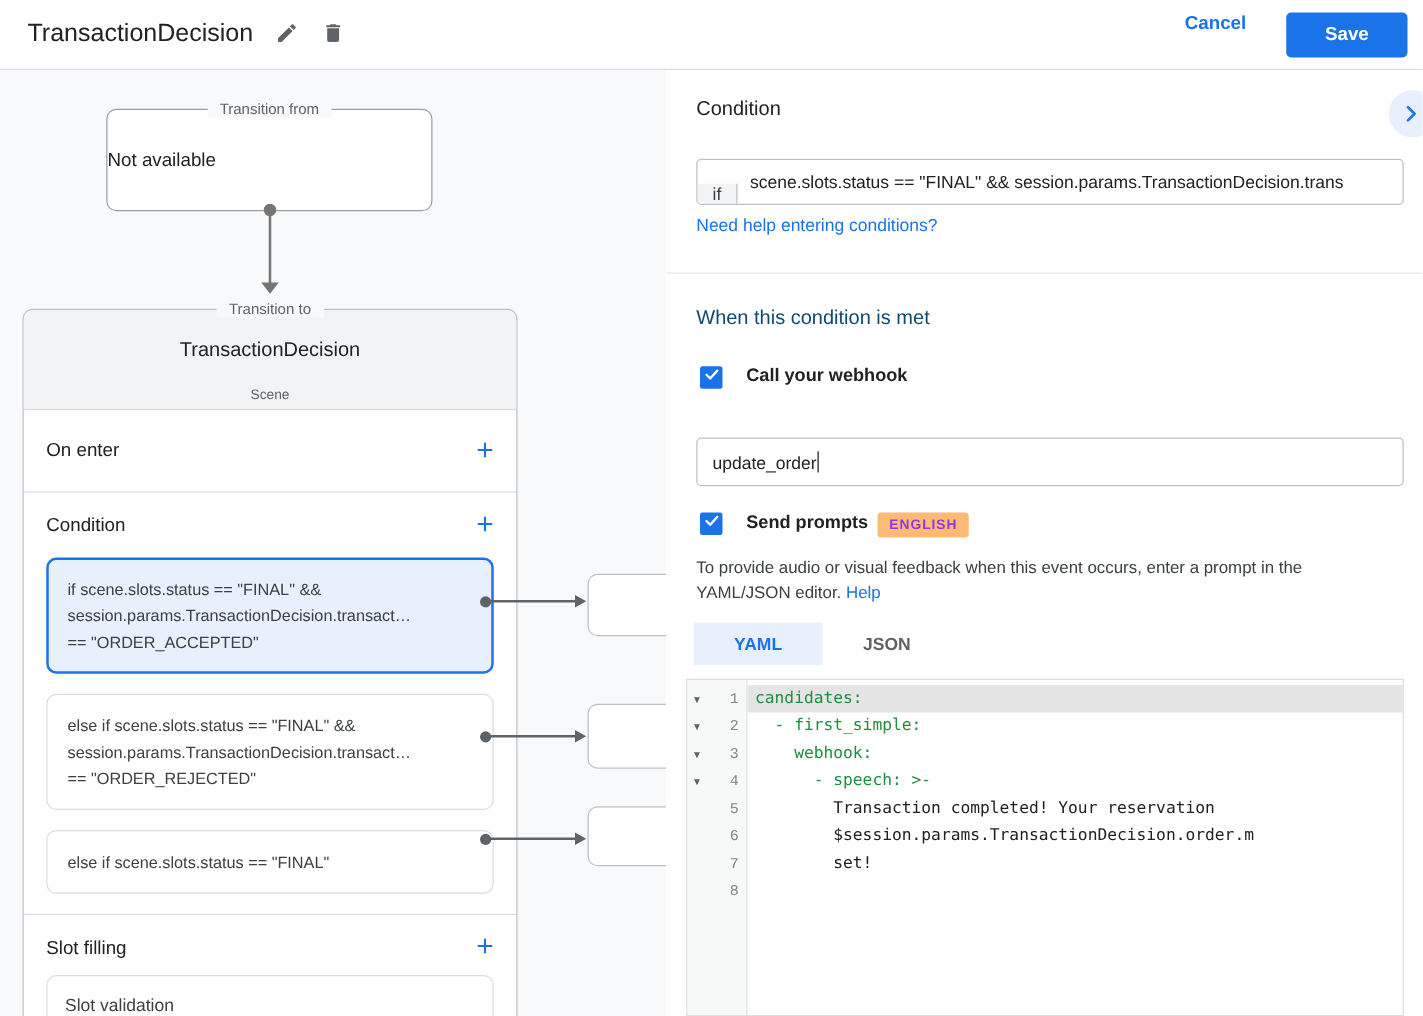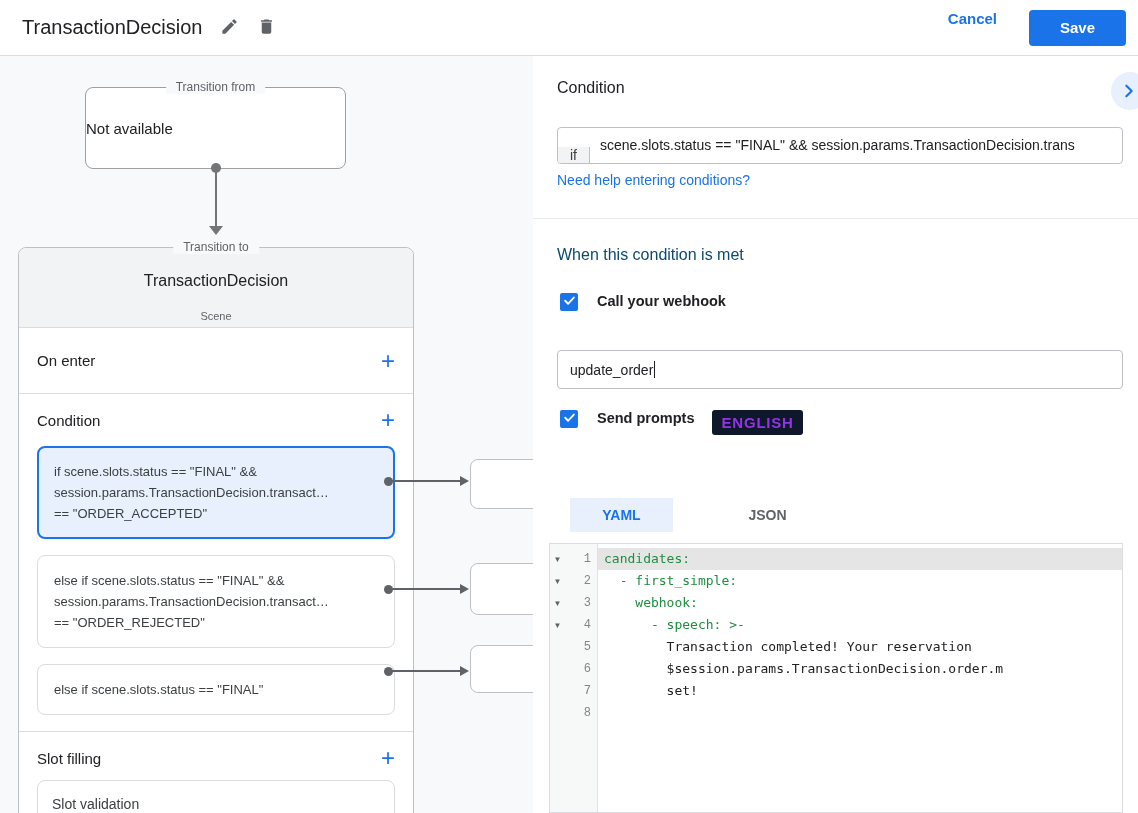--- a/index.html
+++ b/index.html
@@ -92,30 +92,30 @@
   .link.underlined { text-decoration:underline; }
   .help-cond { position:absolute; left:24px; top:116px; font-size:14px; }
 
   .section-divider { position:absolute; left:0; top:162px; width:605px; height:1px; background:#e8eaed; }
   .when-title { position:absolute; left:24px; top:190px; font-size:16px; color:#0c4a6e; }
 
   .check-row { position:absolute; left:27px; display:flex; }
   .checkbox { width:18px; height:18px; background:#1a73e8; border-radius:2px;
     display:inline-flex; align-items:center; justify-content:center; cursor:pointer; flex:none; }
   .check-label { font-size:14.5px; font-weight:700; color:#202124; margin-left:19px; }
-  .badge { background:#0f172a; color:#9334e6; font-size:15px; font-weight:700;
-    letter-spacing:0.8px; padding:4px 9px; border-radius:3px; margin-left:18px; }
+  .badge { background:#fdba74; color:#9334e6; font-size:11px; font-weight:700;
+    letter-spacing:0.8px; padding:4px 9px; border-radius:3px; margin-left:8px; }
 
   .desc { position:absolute; left:24px; font-size:13.5px; color:#3c4043; line-height:20px; }
   .webhook-input { position:absolute; left:24px; top:294px; width:566px; height:39px;
     border:1px solid #bdc1c6; border-radius:4px; display:flex; align-items:center;
     padding-left:12px; font-size:14px; color:#202124; background:#fff; cursor:text; }
   .caret { display:inline-block; width:1px; height:17px; background:#202124; margin-left:1px; }
 
-  .tabs { position:absolute; left:37px; top:442px; display:flex;gap:43px; }
+  .tabs { position:absolute; left:22px; top:442px; display:flex; }
   .tab { width:103px; height:34px; display:flex; align-items:center; justify-content:center;
     font-size:14px; font-weight:700; color:#5f6368; cursor:pointer; }
   .tab.active { background:#e8f0fe; color:#1a73e8; }
 
   
   .editor { position:absolute; left:16px; top:487px; width:574px; bottom:0;
     border:1px solid #dadce0; background:#fff; }
   .gutter-bg { position:absolute; left:0; top:0; bottom:0; width:48px; background:#f7f8f8;
     border-right:1px solid #e0e3e6; }
   .code-lines { position:absolute; left:0; top:4px; right:0; }
@@ -257,20 +257,24 @@
     <span class="checkbox">
       <span>
         <svg width="13" height="13" viewBox="0 0 24 24" fill="none" stroke="#fff" stroke-width="3.4" stroke-linecap="round" stroke-linejoin="round">
             <polyline points="4,12.5 9.5,18 20,6.5"></polyline>
           </svg>
       </span>
     </span>
     <span class="check-label">Send prompts</span>
     <span class="badge">ENGLISH</span>
   </div>
+  <div class="desc" style="top:388px;width:560px">
+    <span>To provide audio or visual feedback when this event occurs, enter a prompt in the YAML/JSON editor.</span>
+    <a class="link">Help</a>
+  </div>
 
   <div class="tabs">
     <div class="tab active">YAML</div>
     <div class="tab">JSON</div>
   </div>
 
   <div class="editor">
     <div class="gutter-bg"></div>
     <div class="code-lines">
       <div class="code-row">

